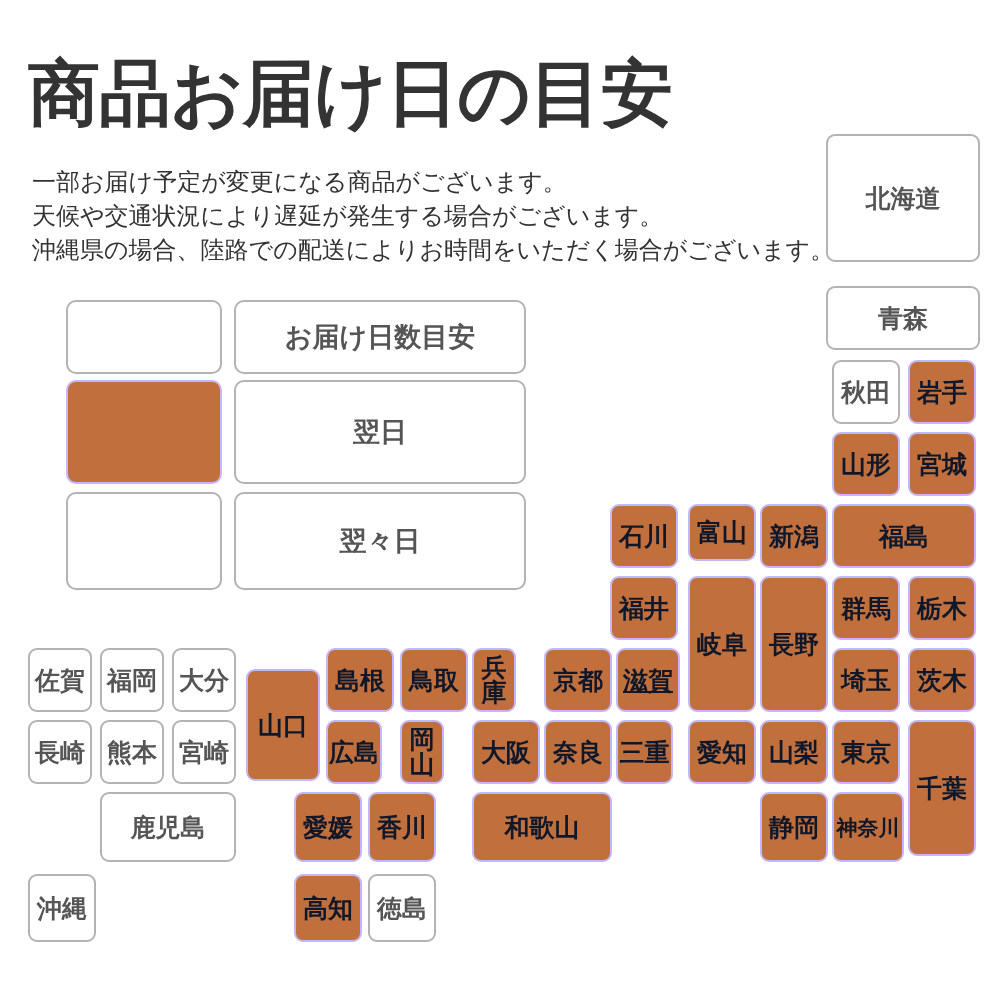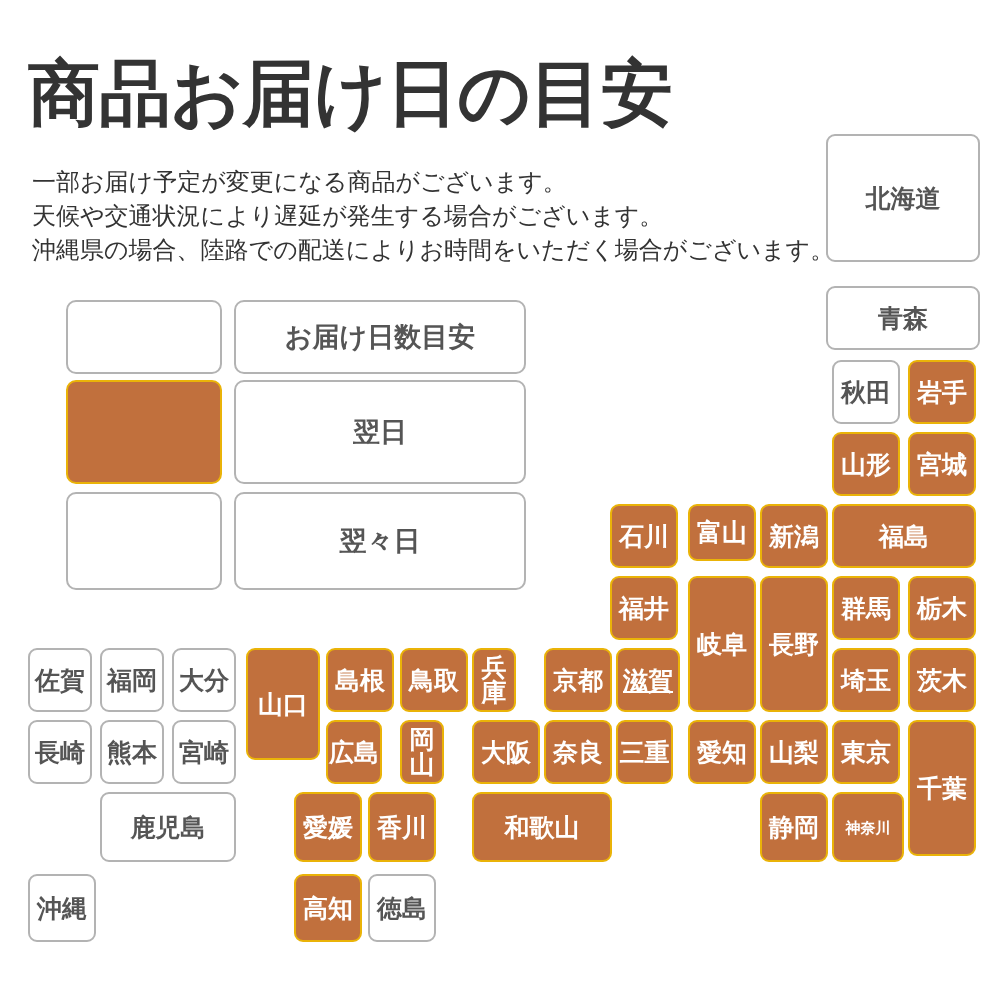--- a/index.html
+++ b/index.html
@@ -52,40 +52,40 @@
     justify-content: center;
     font-size: 27px;
     font-weight: bold;
   }
   .outline {
     border: 2px solid #b3b3b3;
     background: #ffffff;
     color: #555555;
   }
   .filled {
-    border: 2px solid #eab308;
+    border: 2px solid #c4b5fd;
     background: #c1703d;
-    color: #ffffff;
+    color: #0f172a;
   }
 
   
   .pref {
     position: absolute;
     box-sizing: border-box;
     border-radius: 9px;
     display: flex;
     align-items: center;
     justify-content: center;
     font-size: 25px;
     font-weight: bold;
     line-height: 1;
     text-align: center;
   }
   .pref.small {
-    font-size: 15px;
+    font-size: 21px;
   }
 </style>
 </head>
 <body>
 
 <div id="page">
 
   <div id="title">商品お届け日の目安</div>
 
   <div id="notes">
@@ -116,21 +116,21 @@
     <div class="pref filled" style="left: 760px; top: 504px; width: 68px; height: 64px;">新潟</div>
     <div class="pref filled" style="left: 832px; top: 504px; width: 144px; height: 64px;">福島</div>
     <div class="pref filled" style="left: 610px; top: 576px; width: 68px; height: 64px;">福井</div>
     <div class="pref filled" style="left: 688px; top: 576px; width: 68px; height: 136px;">岐阜</div>
     <div class="pref filled" style="left: 760px; top: 576px; width: 68px; height: 136px;">長野</div>
     <div class="pref filled" style="left: 832px; top: 576px; width: 68px; height: 64px;">群馬</div>
     <div class="pref filled" style="left: 908px; top: 576px; width: 68px; height: 64px;">栃木</div>
     <div class="pref outline" style="left: 28px; top: 648px; width: 64px; height: 64px;">佐賀</div>
     <div class="pref outline" style="left: 100px; top: 648px; width: 64px; height: 64px;">福岡</div>
     <div class="pref outline" style="left: 172px; top: 648px; width: 64px; height: 64px;">大分</div>
-    <div class="pref filled" style="left: 246px; top: 648px; width: 74px; height: 112px;">山口</div>
+    <div class="pref filled" style="left: 246px; top: 669px; width: 74px; height: 112px;">山口</div>
     <div class="pref filled" style="left: 326px; top: 648px; width: 68px; height: 64px;">島根</div>
     <div class="pref filled" style="left: 400px; top: 648px; width: 68px; height: 64px;">鳥取</div>
     <div class="pref filled" style="left: 472px; top: 648px; width: 44px; height: 64px;">兵庫</div>
     <div class="pref filled" style="left: 544px; top: 648px; width: 68px; height: 64px;">京都</div>
     <div class="pref filled" style="left: 616px; top: 648px; width: 64px; height: 64px; text-decoration: underline;">滋賀</div>
     <div class="pref filled" style="left: 832px; top: 648px; width: 68px; height: 64px;">埼玉</div>
     <div class="pref filled" style="left: 908px; top: 648px; width: 68px; height: 64px;">茨木</div>
     <div class="pref outline" style="left: 100px; top: 720px; width: 64px; height: 64px;">熊本</div>
     <div class="pref outline" style="left: 28px; top: 720px; width: 64px; height: 64px;">長崎</div>
     <div class="pref outline" style="left: 172px; top: 720px; width: 64px; height: 64px;">宮崎</div>

